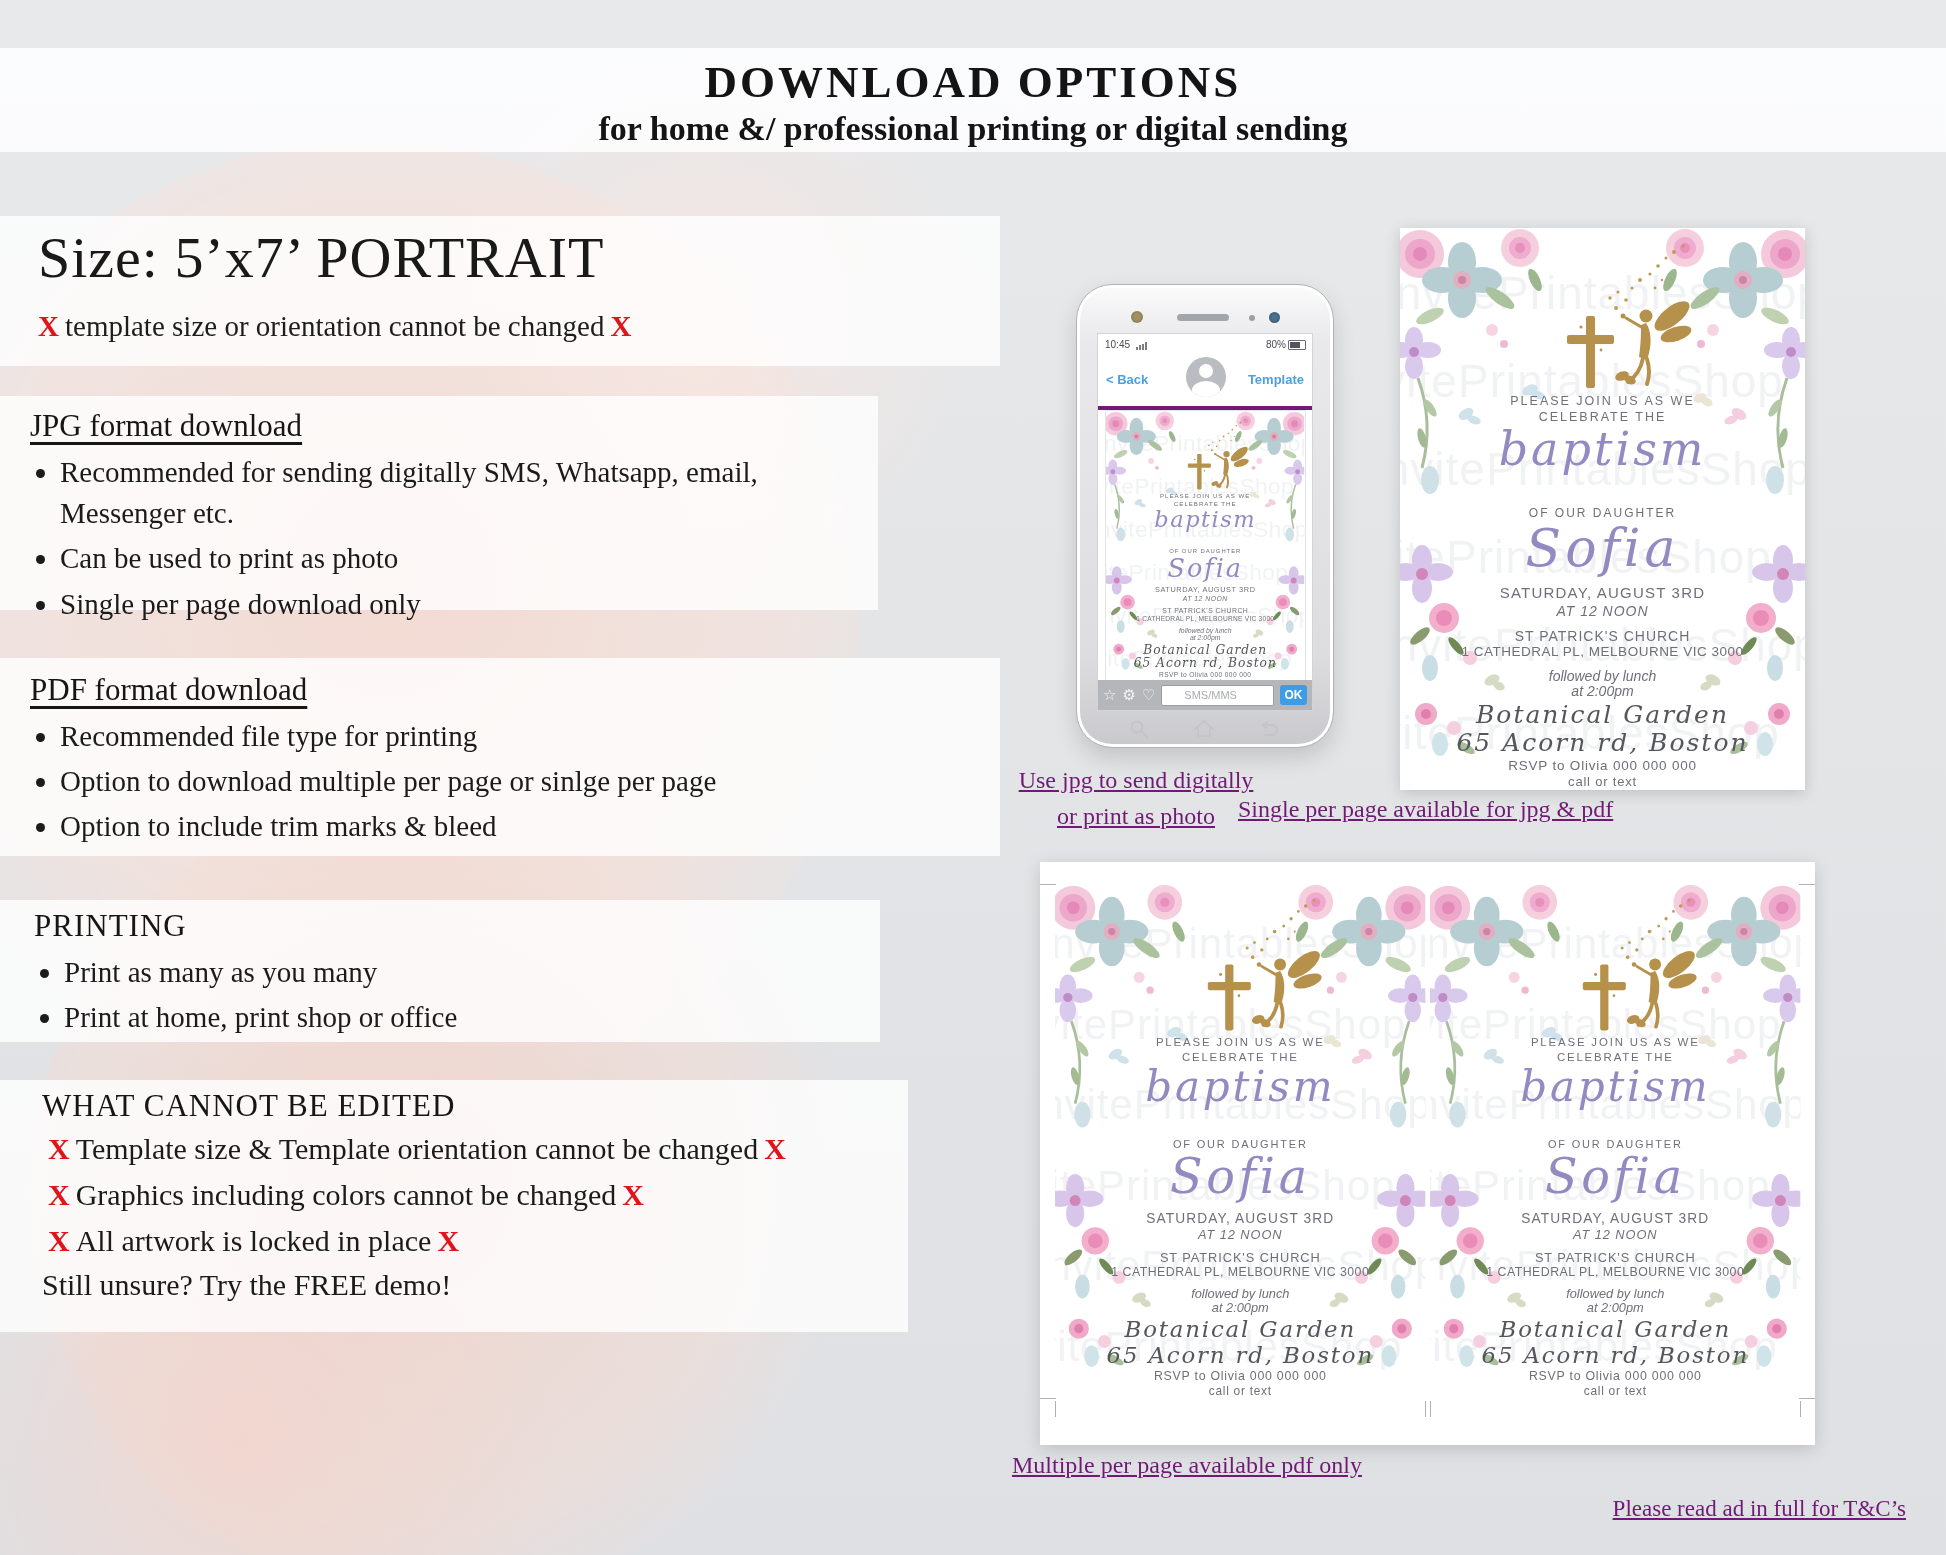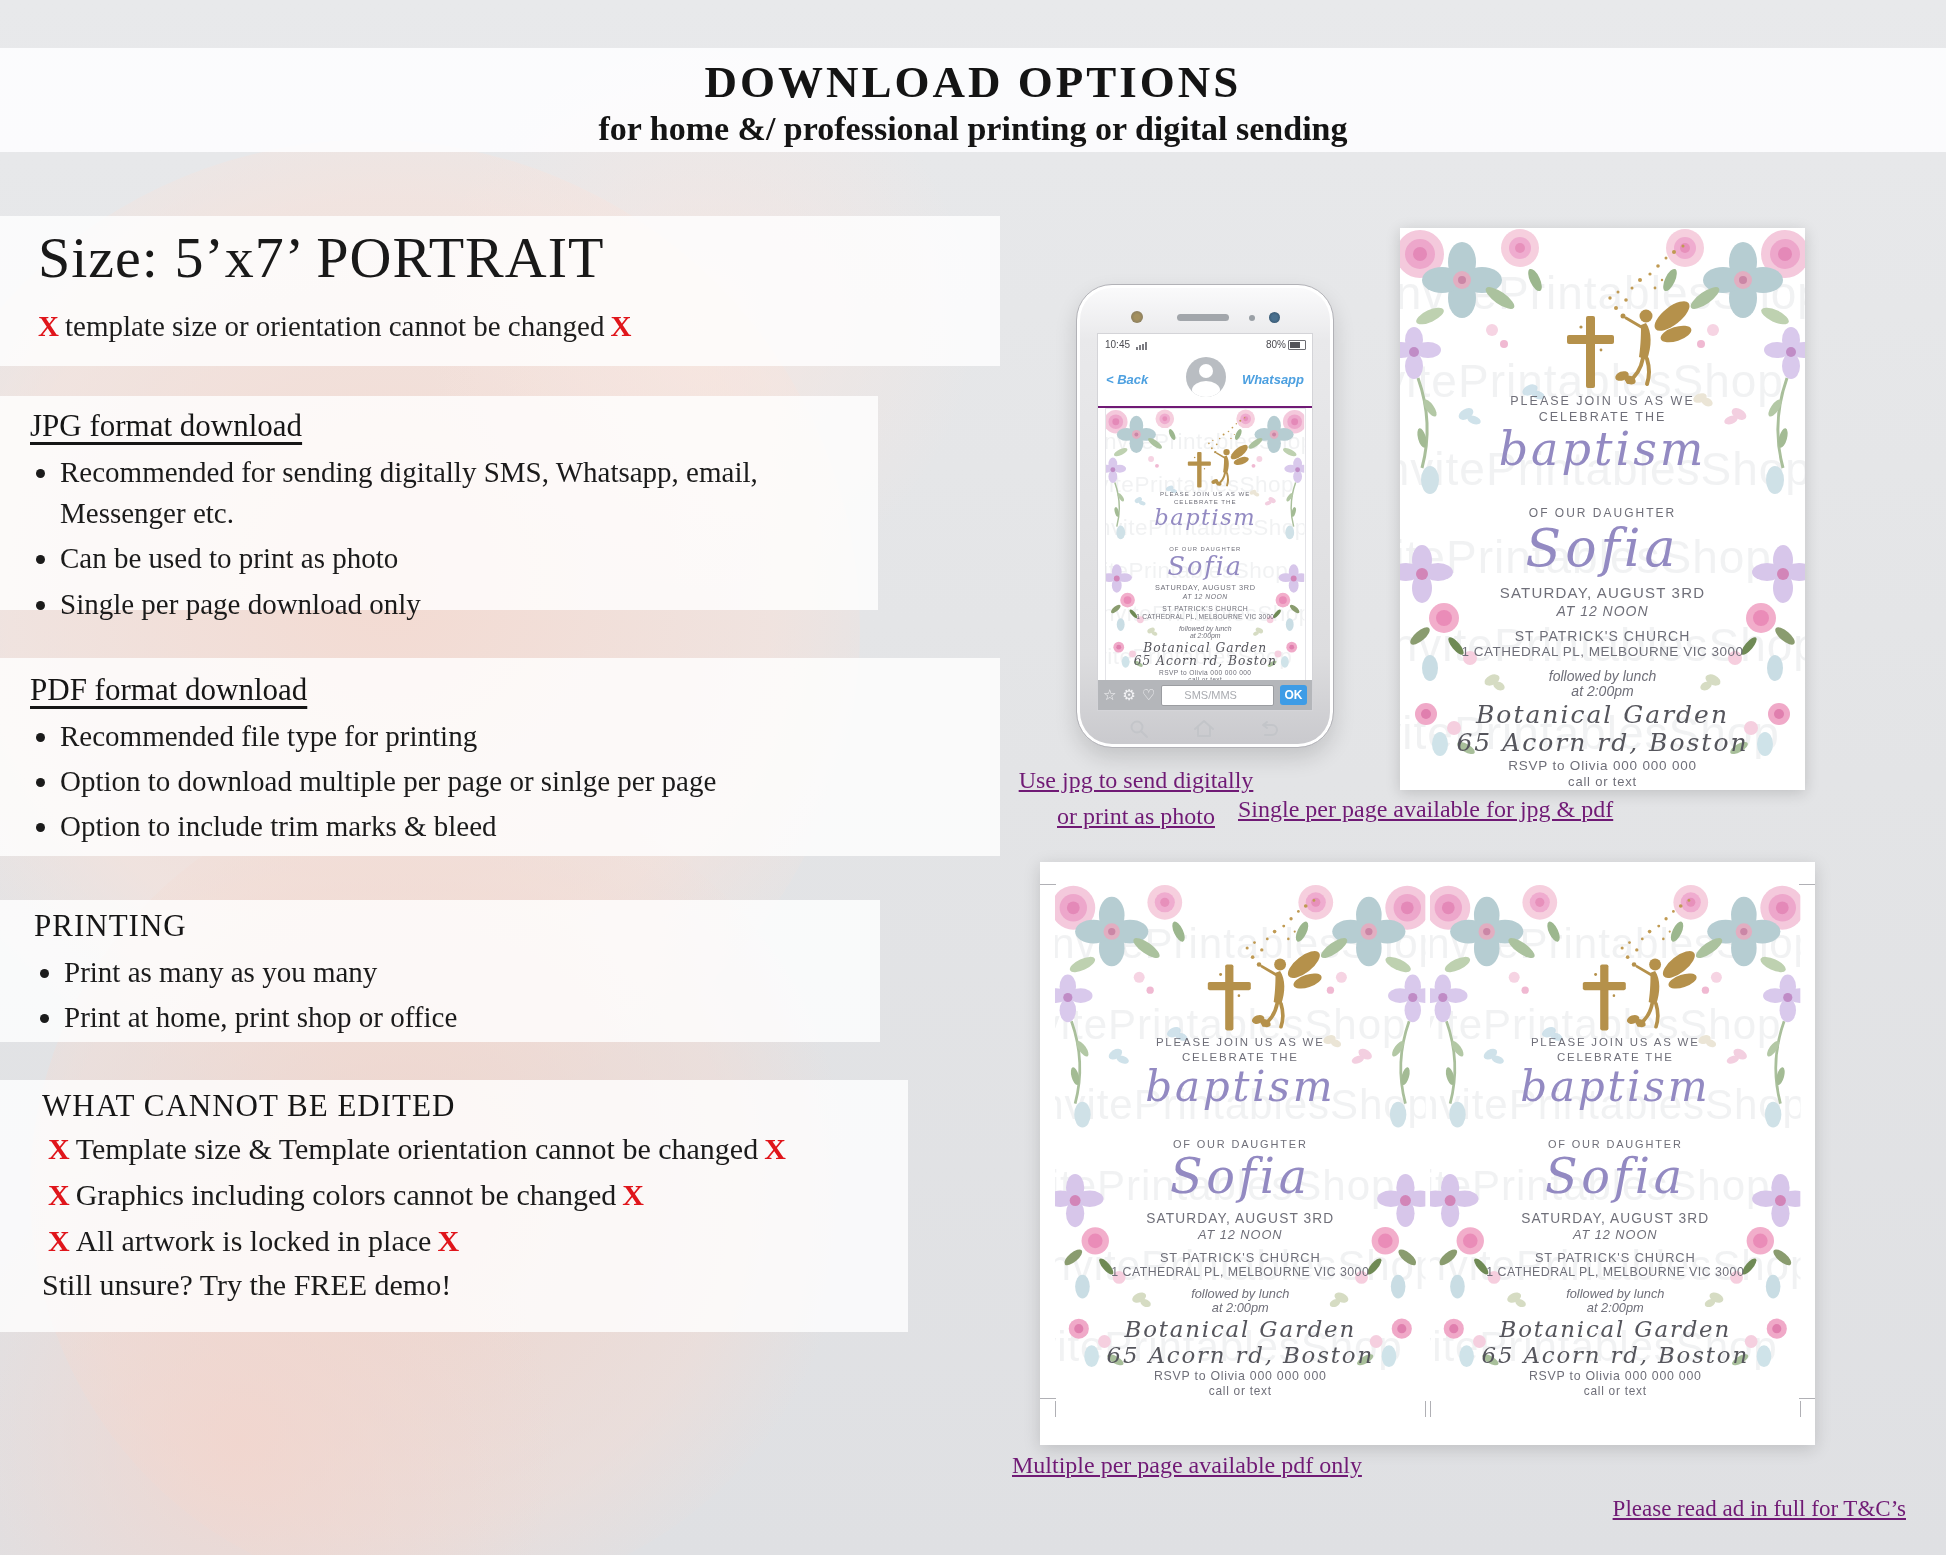--- a/index.html
+++ b/index.html
@@ -81,22 +81,22 @@
   .ph-time{position:absolute;left:7px;top:5px;}
   .ph-sig{position:absolute;left:38px;top:8px;width:14px;height:8px;}
   .ph-sig i{position:absolute;bottom:0;width:2px;background:#7c7c82;}
   .ph-sig i:nth-child(1){left:0;height:3px;}
   .ph-sig i:nth-child(2){left:3px;height:5px;}
   .ph-sig i:nth-child(3){left:6px;height:6px;}
   .ph-sig i:nth-child(4){left:9px;height:8px;}
   .ph-batt-label{position:absolute;right:26px;top:5px;}
   .ph-batt{position:absolute;right:6px;top:6px;width:16px;height:8px;border:1px solid #6c6c72;border-radius:1px;}
   .ph-batt::after{content:"";position:absolute;left:1px;top:1px;bottom:1px;width:10px;background:#54545a;}
-  .ph-msghead{position:relative;height:52px;border-bottom:2px solid #701a75;
-              font-family:"Liberation Sans",sans-serif;font-style:italic;}
+  .ph-msghead{position:relative;height:52px;border-bottom:4px solid #701a75;
+              font-family:"Liberation Sans",sans-serif;}
   .ph-back{position:absolute;left:8px;top:18px;font-size:13px;font-weight:700;color:#4da0e0;cursor:pointer;}
   .ph-contacts{position:absolute;right:8px;top:18px;font-size:13px;font-weight:700;color:#4da0e0;cursor:pointer;}
   .ph-avatar{position:absolute;left:88px;top:3px;width:40px;height:40px;border-radius:50%;background:#b9bdc2;overflow:hidden;}
   .ph-avatar::before{content:"";position:absolute;left:13px;top:7px;width:14px;height:14px;border-radius:50%;background:#fff;}
   .ph-avatar::after{content:"";position:absolute;left:6px;top:24px;width:28px;height:18px;border-radius:50%;background:#fff;}
   .ph-invite-wrap{position:relative;height:276px;display:flex;justify-content:center;}
   .ph-smsbar{position:absolute;left:0;right:0;bottom:0;height:30px;background:#b4b6ba;
              display:flex;align-items:center;gap:6px;padding:0 5px;box-sizing:border-box;
              font-family:"Liberation Sans",sans-serif;}
   .ph-ic{color:#f4f4f6;font-size:15px;line-height:1;cursor:pointer;font-family:"DejaVu Sans",sans-serif;}
@@ -215,21 +215,21 @@
           <i></i>
           <i></i>
           <i></i>
         </span>
       <span class="ph-batt-label">80%</span>
       <span class="ph-batt"></span>
     </div>
     <div class="ph-msghead">
       <span class="ph-back">&lt; Back</span>
       <span class="ph-avatar"></span>
-      <span class="ph-contacts">Whatsapp</span>
+      <span class="ph-contacts">Template</span>
     </div>
     <div class="ph-invite-wrap">
       <div class="invite-slot slot-phone">
           <div class="invite">
     <div class="wm" style="left:-18px;top:38px">InvitePrintablesShop</div>
     <div class="wm" style="left:-58px;top:126px">InvitePrintablesShop</div>
     <div class="wm" style="left:-30px;top:214px">InvitePrintablesShop</div>
     <div class="wm" style="left:-70px;top:302px">InvitePrintablesShop</div>
     <div class="wm" style="left:-22px;top:390px">InvitePrintablesShop</div>
     <div class="wm" style="left:-62px;top:478px">InvitePrintablesShop</div>

